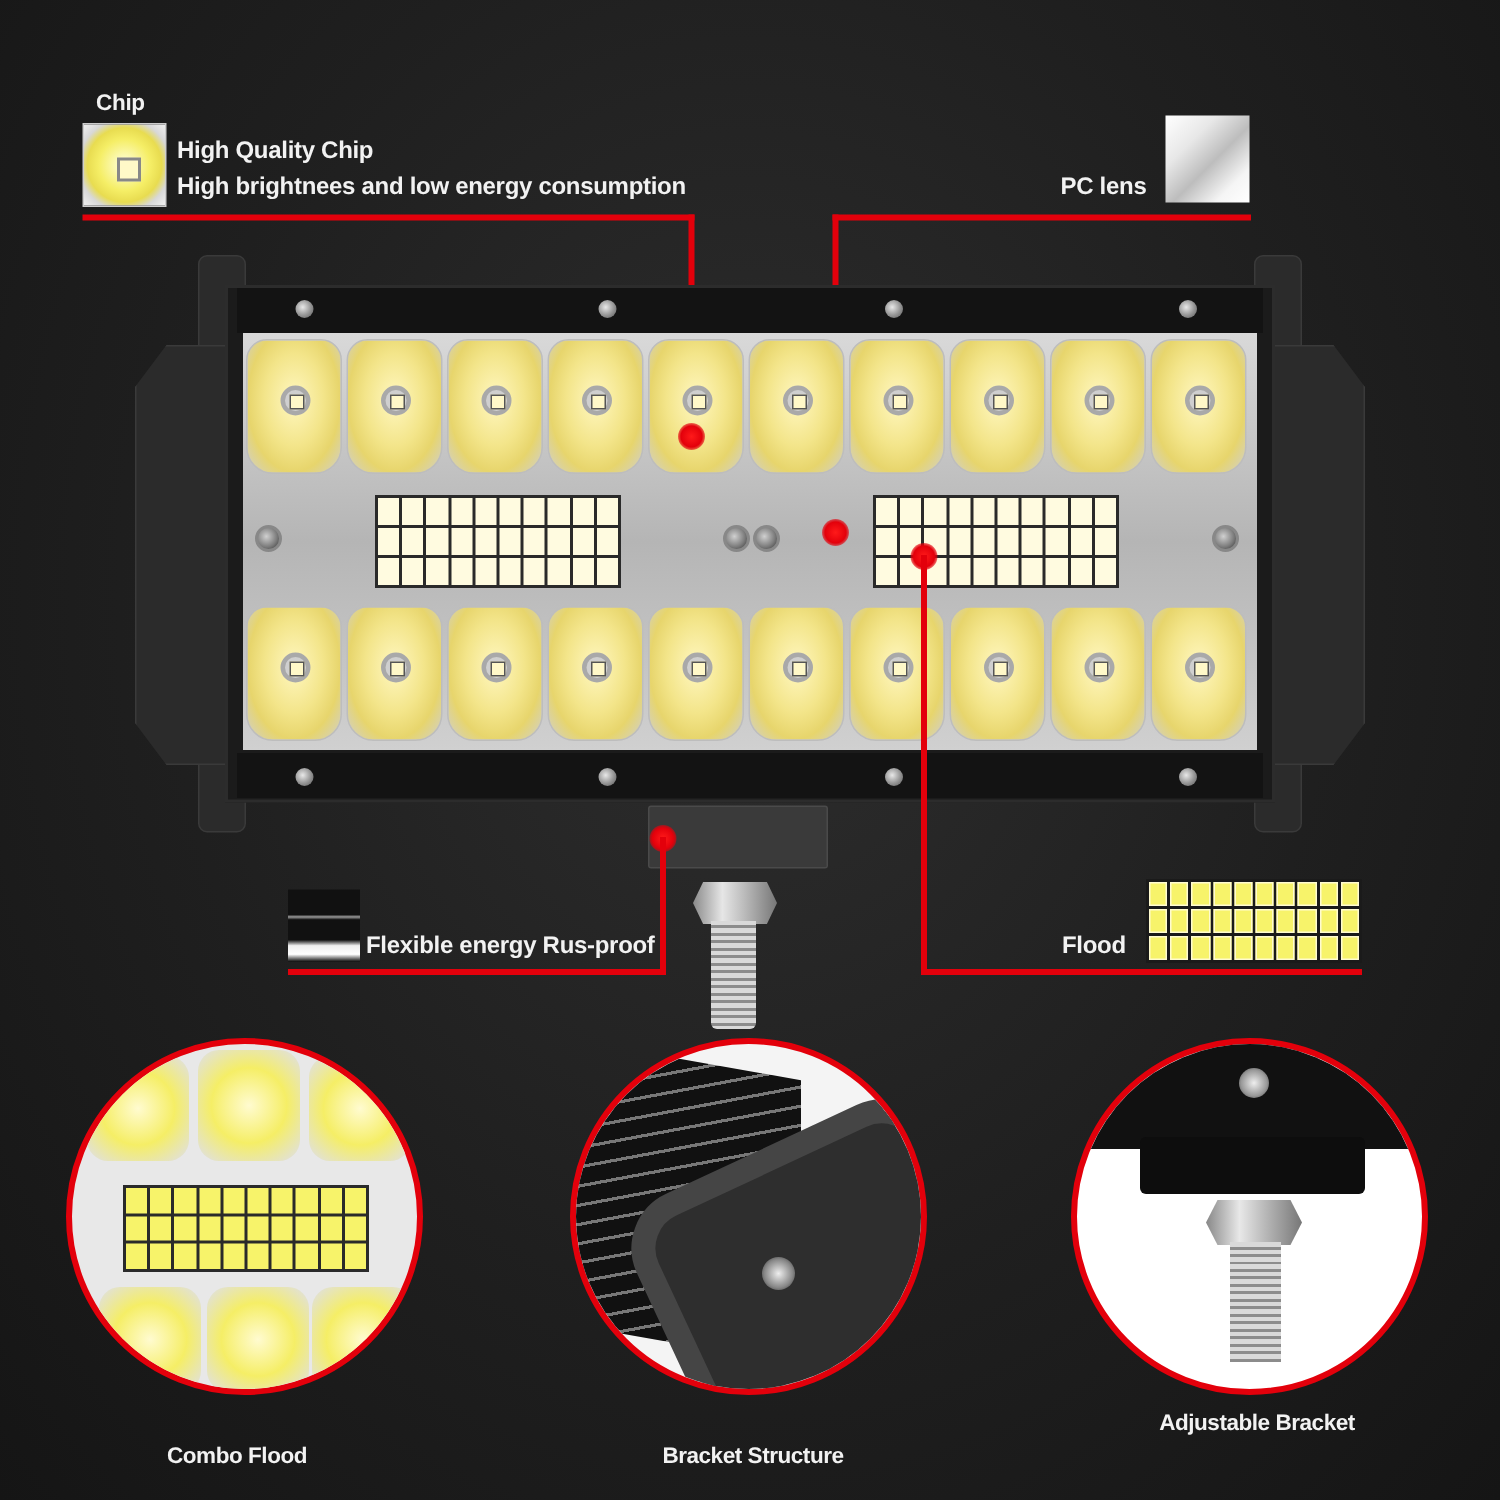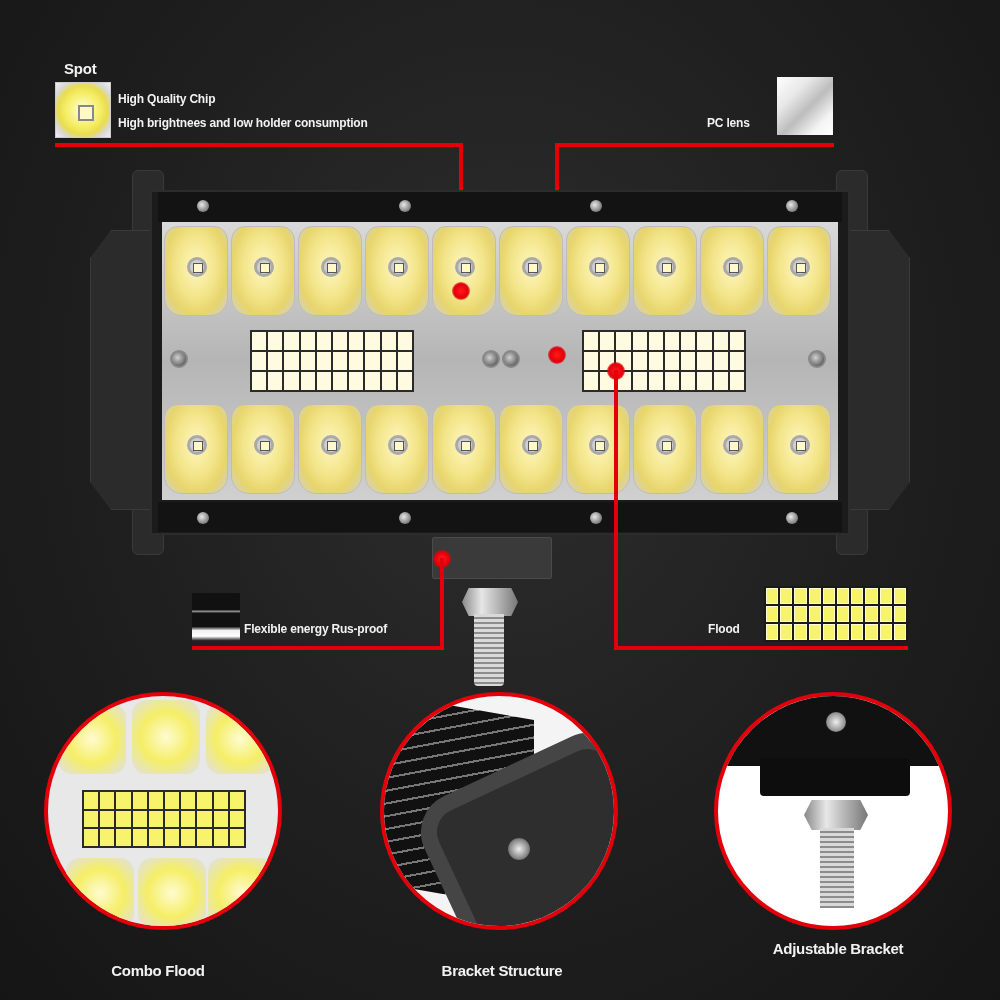--- a/index.html
+++ b/index.html
@@ -6,21 +6,21 @@
   html, body { width: 1000px; height: 1000px; overflow: hidden; }
   body {
     position: relative;
     background: radial-gradient(ellipse at 50% 40%, #2e2e2e 0%, #1f1f1f 55%, #151515 100%);
     font-family: "Liberation Sans", "DejaVu Sans", sans-serif;
     color: #ffffff;
   }
   .abs { position: absolute; }
   .label {
     position: absolute;
-    font-size: 12px;
+    font-size: 16px;
     font-weight: bold;
     color: #f2f2f2;
     letter-spacing: -0.2px;
     white-space: nowrap;
   }
   .redline { position: absolute; background: #e3000b; }
   .reddot {
     position: absolute; width: 18px; height: 18px; border-radius: 50%;
     background: radial-gradient(circle, #ff1a1a 0%, #e3000b 55%, rgba(227,0,11,0.3) 80%, rgba(227,0,11,0) 100%);
   }
@@ -116,24 +116,24 @@
     border: 4px solid #e3000b; overflow: hidden;
   }
   .caption {
     position: absolute; font-size: 15px; font-weight: bold; color: #f2f2f2;
     white-space: nowrap; text-align: center; width: 220px; letter-spacing: -0.3px;
   }
 </style>
 </head>
 <body>
 
-<div class="label" style="left:64px;top:60px;font-size:15px;">Spot</div>
+<div class="label" style="left:64px;top:60px;font-size:15px;">Chip</div>
 <div class="thumb-spot"></div>
 <div class="label" style="left:118px;top:92px;">High Quality Chip</div>
-<div class="label" style="left:118px;top:116px;">High brightnees and low holder consumption</div>
+<div class="label" style="left:118px;top:116px;">High brightnees and low energy consumption</div>
 <div class="redline" style="left:55px;top:143px;width:408px;height:4px;"></div>
 <div class="redline" style="left:459px;top:143px;width:4px;height:146px;"></div>
 
 <div class="label" style="left:707px;top:116px;">PC lens</div>
 <div class="thumb-pc"></div>
 <div class="redline" style="left:555px;top:143px;width:279px;height:4px;"></div>
 <div class="redline" style="left:555px;top:143px;width:4px;height:210px;"></div>
 
 <div>
 

